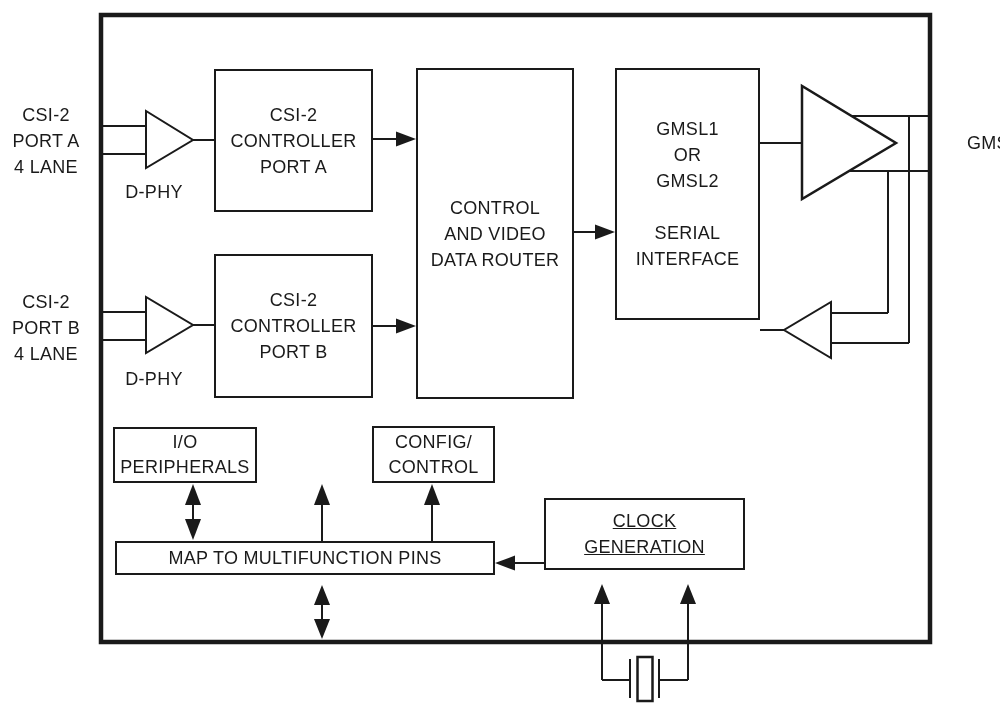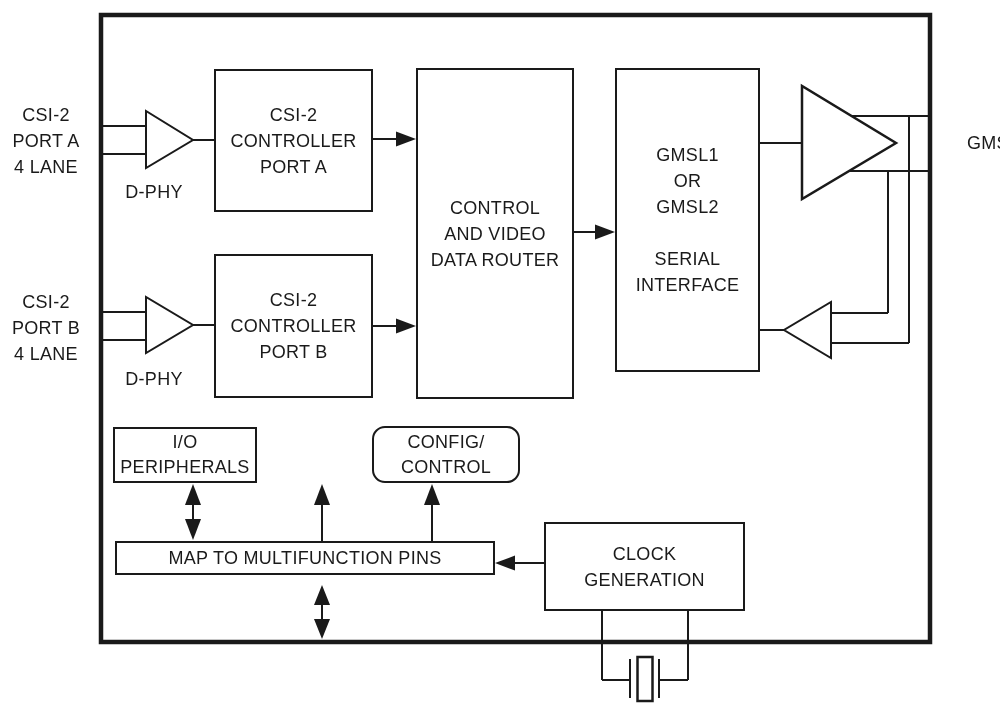--- a/index.html
+++ b/index.html
@@ -103,37 +103,37 @@
 PORT A</div>
 
   <div class="blk" style="left:214px;top:254px;width:159px;height:144px;">CSI-2
 CONTROLLER
 PORT B</div>
 
   <div class="blk" style="left:416px;top:68px;width:158px;height:331px;">CONTROL
 AND VIDEO
 DATA ROUTER</div>
 
-  <div class="blk" style="left:615px;top:68px;width:145px;height:304px;">GMSL1
+  <div class="blk" style="left:615px;top:68px;width:145px;height:252px;">GMSL1
 OR
 GMSL2
 
 SERIAL
 INTERFACE</div>
 
   <div class="blk small" style="left:113px;top:427px;width:144px;height:56px;">I/O
 PERIPHERALS</div>
 
 
-  <div class="blk small" style="left:372px;top:426px;width:148px;height:57px;border-radius:13px;">CONFIG/
+  <div class="blk small" style="left:372px;top:426px;width:123px;height:57px;">CONFIG/
 CONTROL</div>
 
   <div class="blk" style="left:115px;top:541px;width:380px;height:34px;">MAP TO MULTIFUNCTION PINS</div>
 
-  <div class="blk" style="left:544px;top:522px;width:201px;height:89px;">CLOCK
+  <div class="blk" style="left:544px;top:498px;width:201px;height:72px;text-decoration:underline;">CLOCK
 GENERATION</div>
 
   <div class="lbl" style="left:0px;top:102px;width:92px;">CSI-2
 PORT A
 4 LANE</div>
 
   <div class="lbl" style="left:0px;top:289px;width:92px;">CSI-2
 PORT B
 4 LANE</div>
 

